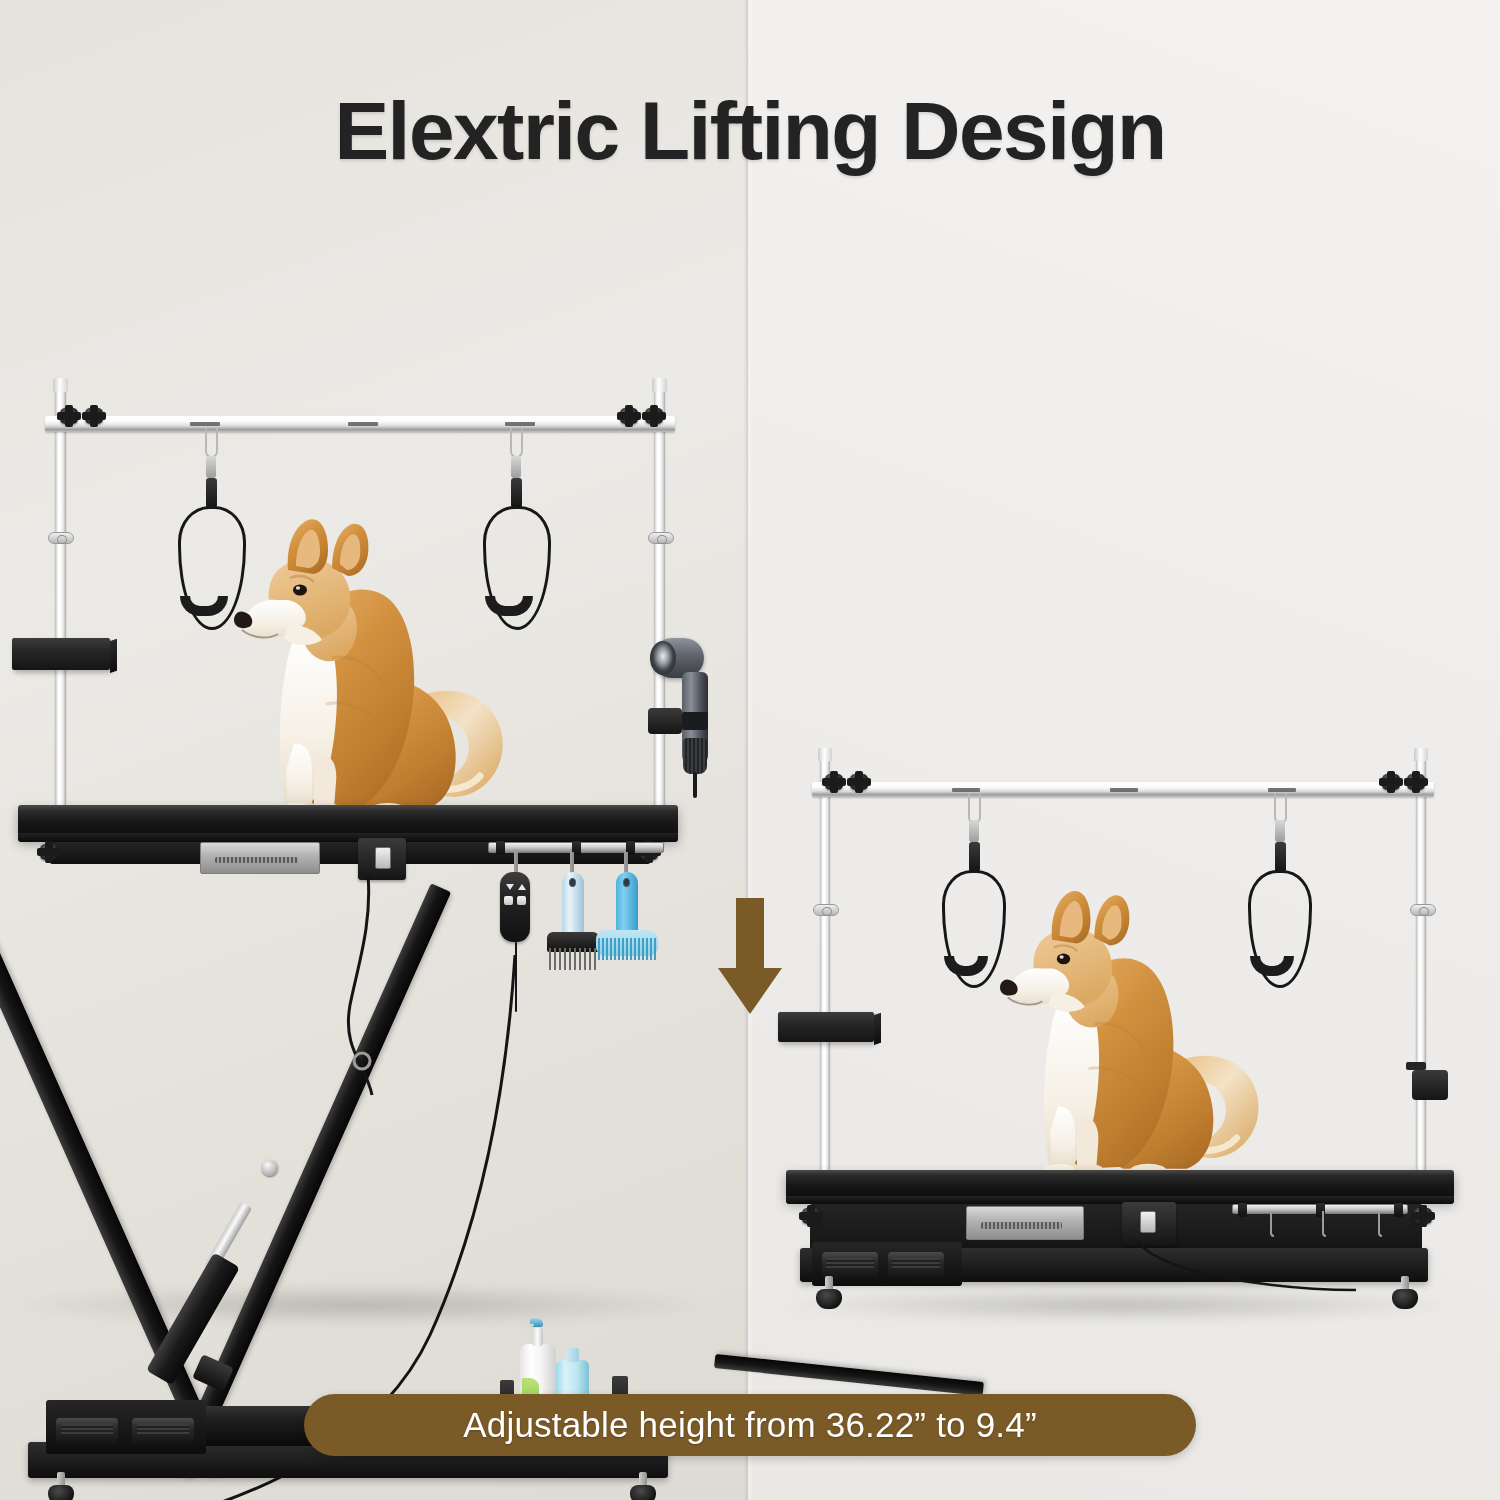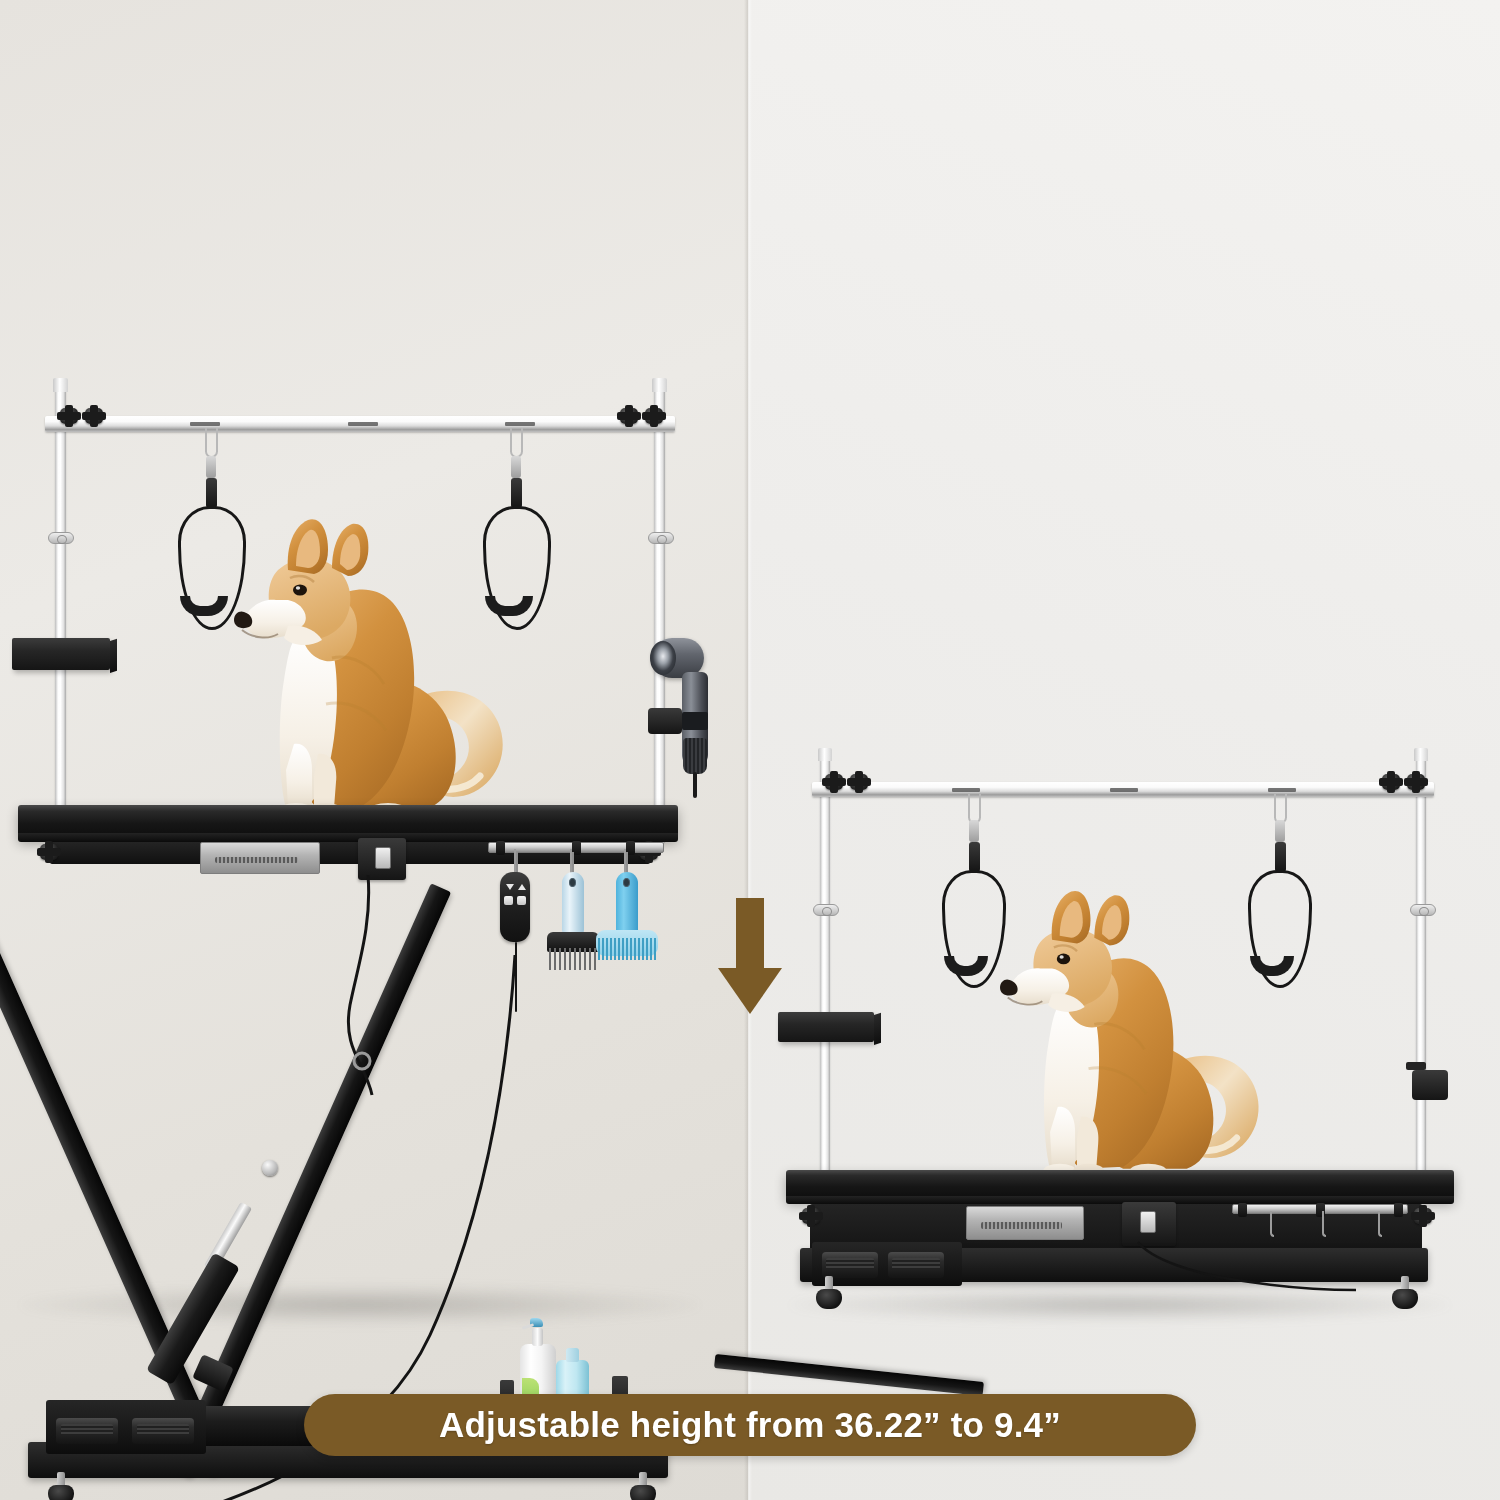--- a/index.html
+++ b/index.html
@@ -363,32 +363,33 @@
   }
   
   #bottom-banner {
     position:absolute; left:304px; top:1394px; width:892px; height:62px;
     border-radius:31px;
     display:flex; align-items:center; justify-content:center;
     box-shadow:0 3px 8px rgba(0,0,0,.18);
     z-index:50;
   }
   #banner-text {
-    font-size:35px; font-weight:bold; color:#ffffff; letter-spacing:.2px;
+    font-size:35px; font-weight:normal; color:#ffffff; letter-spacing:.2px;
     text-shadow:0 1px 2px rgba(0,0,0,.25);
   }
 </style>
 </head>
 <body>
 
 <div id="bg-left"></div>
 <div id="bg-right"></div>
 <div id="bg-seam"></div>
 
 <div id="header">
+  <div id="page-title">Elextric Lifting Design</div>
 </div>
 
 <div class="scene" id="scene-left">
   <div class="prod">
 
     <div class="floor-shadow" style="left:20px; top:925px; width:680px; height:40px;"></div>
 
     <div class="post" style="left:55px; top:28px; width:11px; height:455px;"></div>
     <div class="post-cap" style="left:53px; top:18px; width:15px; height:14px;"></div>
     <div class="collar" style="left:48px; top:172px;"></div>

